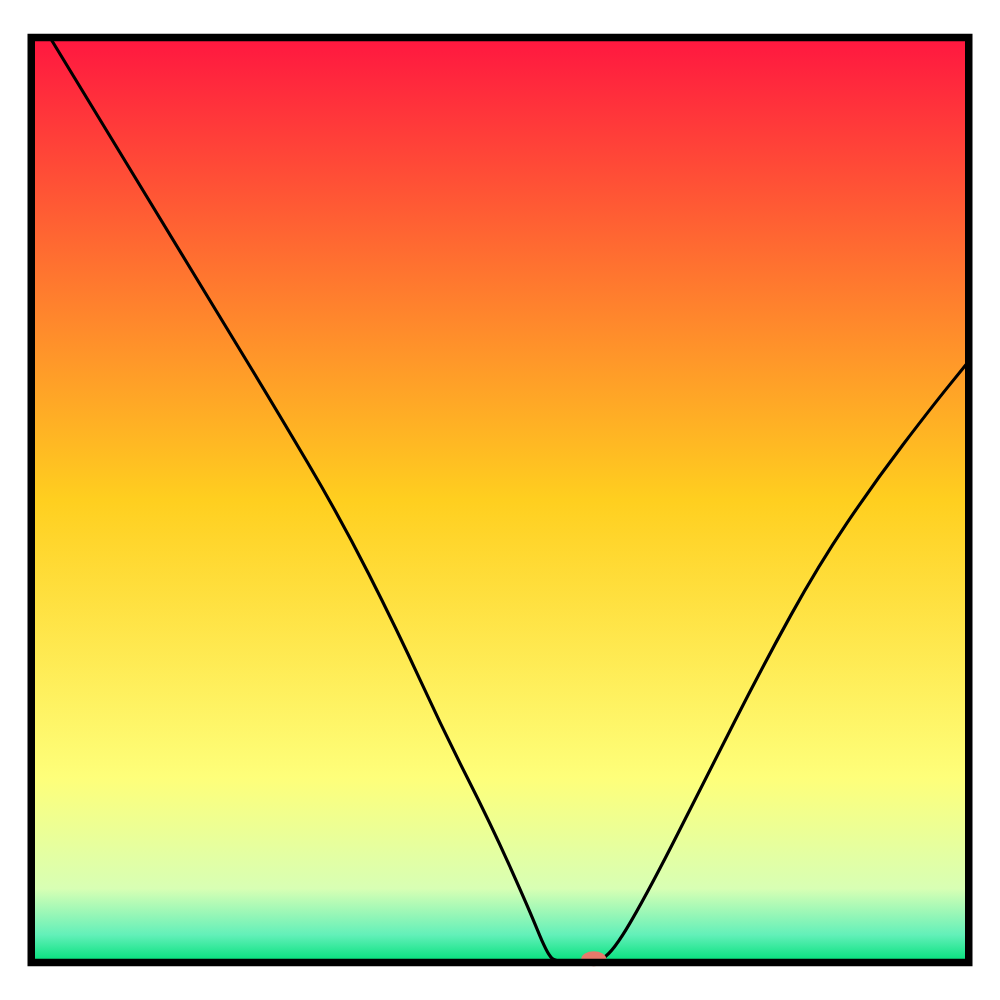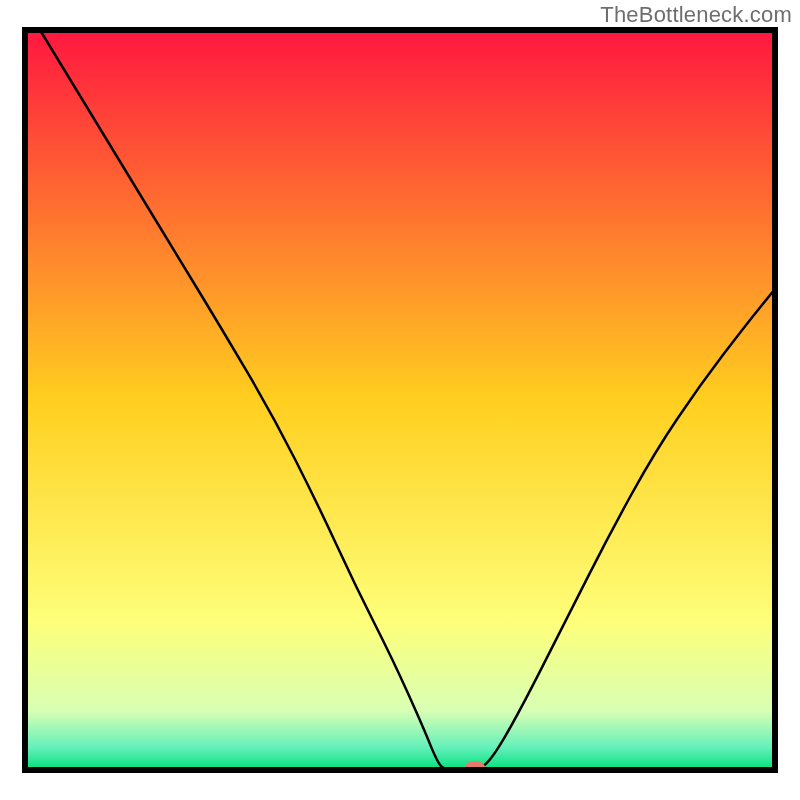--- a/index.html
+++ b/index.html
@@ -50,14 +50,13 @@
     </defs>
 
     <rect id="bgRect" fill="url(#bgGrad)" x="25" y="30" width="750" height="740"></rect>
 
     <path id="curvePath" fill="none" stroke="#000000" stroke-width="2.5" d="M 40 30 Q 40 30 62.5 67 Q 85 103.99999999999999 107.5 140.99999999999997 Q 130 177.99999999999997 152.5 215 Q 175 252.00000000000003 197.5 289 Q 220 326 246.25 370.4 Q 272.5 414.8 295 459.20000000000005 Q 317.5 503.6 336.25 544.3 Q 355 585 373.75 622 Q 392.5 659 407.5 692.3 Q 422.5 725.5999999999999 430 744.0999999999999 Q 437.50000000000006 762.6 441.25000000000006 766.3 Q 445.00000000000006 770 460 770 Q 475 770 482.5 766.3 Q 490 762.6 505 736.7 Q 520 710.8000000000001 542.5 666.4000000000001 Q 565 622 587.5 577.5999999999999 Q 610 533.1999999999999 632.5 492.5 Q 655 451.80000000000007 677.5 418.5 Q 700 385.2 722.5 355.6 Q 745 326 760 307.5 T 775 289"></path>
 
     <ellipse id="markerDot" cx="475" cy="767" rx="10" ry="6" fill="#e77a6b"></ellipse>
 
     <rect id="borderRect" fill="none" stroke="#000" stroke-width="6" x="25" y="30" width="750" height="740"></rect>
   </svg>
-  <div class="watermark">TheBottleneck.com</div>
 </div>
 
 </body></html>

